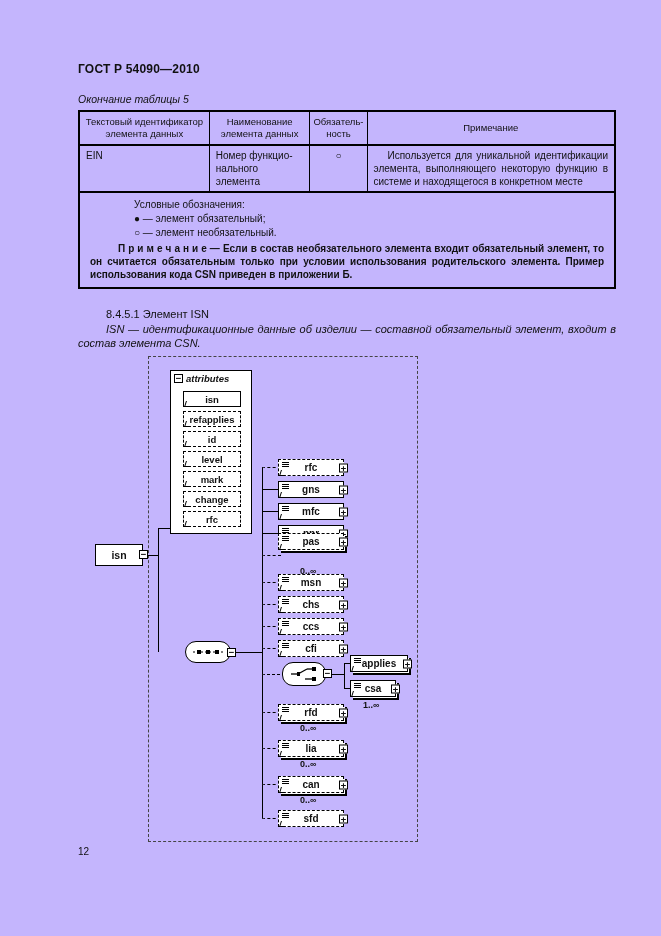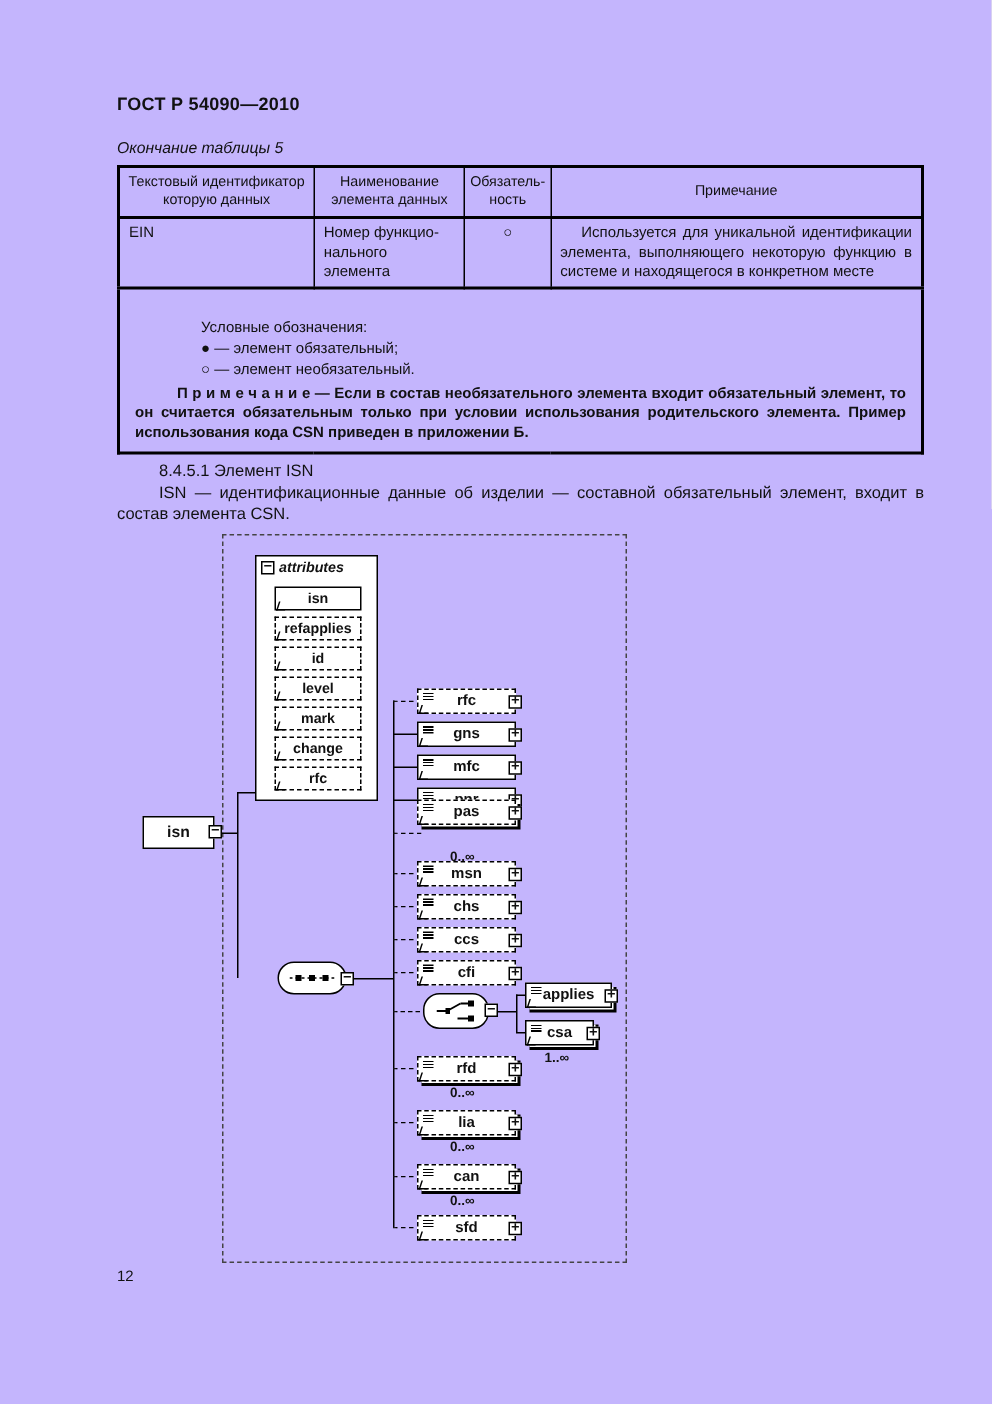--- a/index.html
+++ b/index.html
@@ -16,28 +16,28 @@
              border:2px solid #000;font-size:10px;}
   table.data th{border:1px solid #000;border-bottom:2px solid #000;font-weight:normal;
                 font-size:9.5px;text-align:center;vertical-align:middle;padding:4px 3px;line-height:1.25;}
   table.data td{border:1px solid #000;vertical-align:top;padding:3px 6px;line-height:1.3;}
   td.c-id{padding-left:14px;}
   td.c-name{text-align:left;}
   td.c-req{text-align:center;font-size:10px;}
   td.c-note{text-align:justify;padding-left:8px;padding-right:8px;}
   td.c-note .ind{display:block;text-indent:14px;text-align:justify;}
   tr.legend-row td{border-top:2px solid #000;padding:4px 10px 6px 10px;}
-  .legend-t{margin:15px 0 1px 44px;}
+  .legend-t{margin:1px 0 1px 44px;}
   .legend-i{margin:1px 0 1px 44px;}
   .legend-note{margin:3px 0 0 0;text-indent:28px;text-align:justify;line-height:1.3;font-weight:bold;}
 
   
   .sec-heading{left:106px;top:308px;font-size:11px;}
   .sec-par{left:78px;top:322px;width:538px;font-size:11px;line-height:1.3;
-           text-align:justify;text-indent:28px;margin:0;}
+           text-align:justify;text-indent:28px;margin:0;font-style:italic;}
 
   
   .diagram{left:78px;top:352px;width:545px;height:505px;}
   .frame{left:70px;top:4px;width:268px;height:484px;border:1px dashed #444;}
 
   .hl{position:absolute;height:0;border-top:1px solid #000;}
   .vl{position:absolute;width:0;border-left:1px solid #000;}
   .dash{border-top-style:dashed!important;border-left-style:dashed!important;}
 
   .ebox{position:absolute;height:17px;background:#fff;border:1.6px solid #000;
@@ -81,21 +81,21 @@
 
   <table class="data">
     <colgroup>
         <col style="width:131px">
         <col style="width:101px">
         <col style="width:56px">
         <col style="width:250px">
       </colgroup>
     <thead>
       <tr>
-        <th>Текстовый идентификатор которую данных</th>
+        <th>Текстовый идентификатор элемента данных</th>
         <th>Наименование элемента данных</th>
         <th>Обязатель-ность</th>
         <th>Примечание</th>
       </tr>
     </thead>
     <tbody>
       <tr style="height:46px">
         <td class="c-id">EIN</td>
         <td class="c-name">Номер функцио­нального элемента</td>
         <td class="c-req">○</td>

